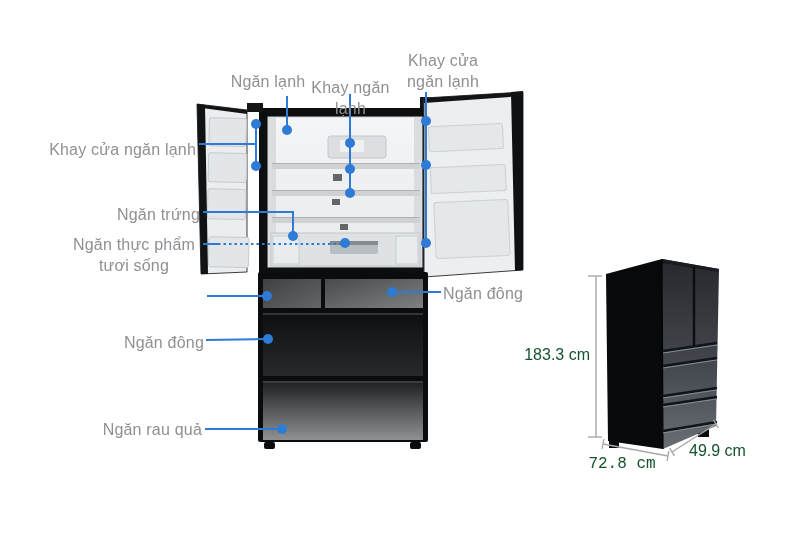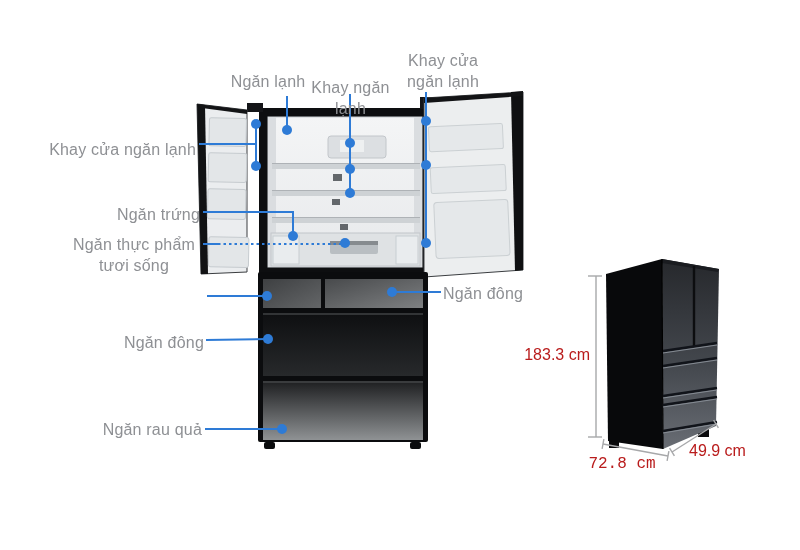--- a/index.html
+++ b/index.html
@@ -16,21 +16,21 @@
     font-size:16px;
     line-height:21px;
     color:#8e9094;
     letter-spacing:.2px;
     white-space:normal;
   }
   .dim{
     position:absolute;
     font-size:16px;
     line-height:20px;
-    color:#b91c1c;
+    color:#14532d;
     white-space:nowrap;
   }
   .ta-r{text-align:right;}
   .ta-c{text-align:center;}
 </style>
 </head>
 <body>
 
 <div class="stage">
 

